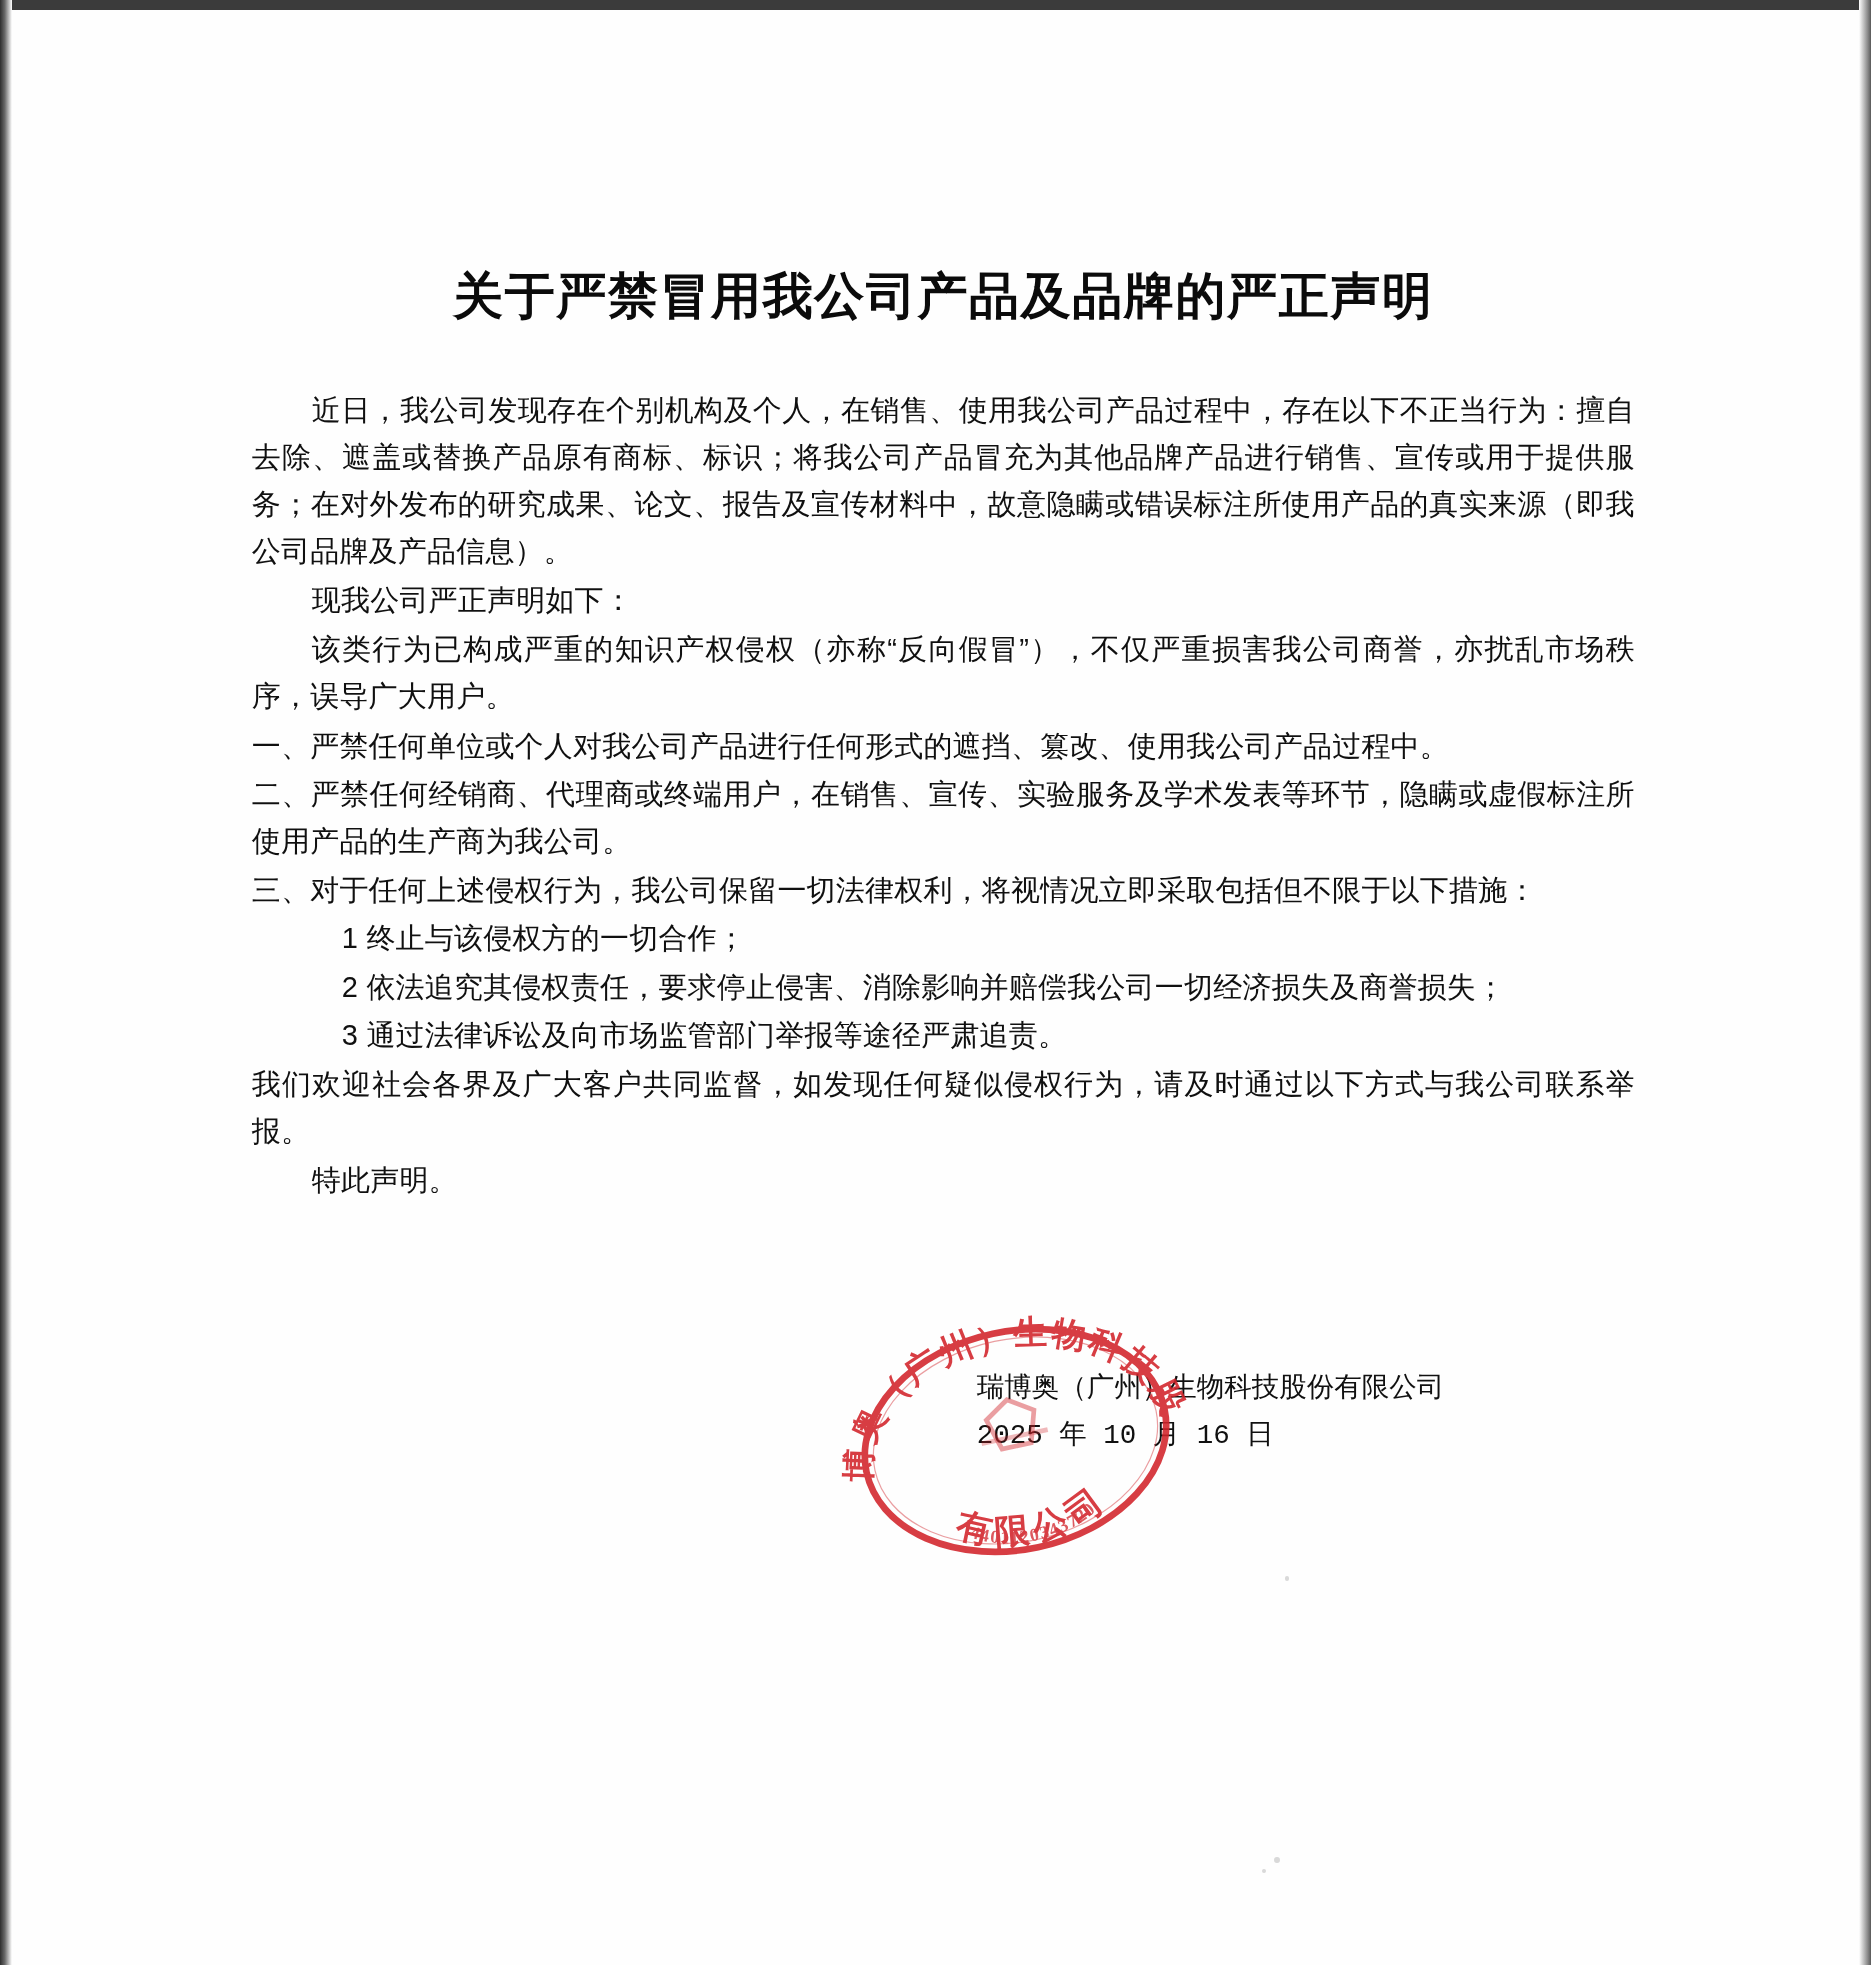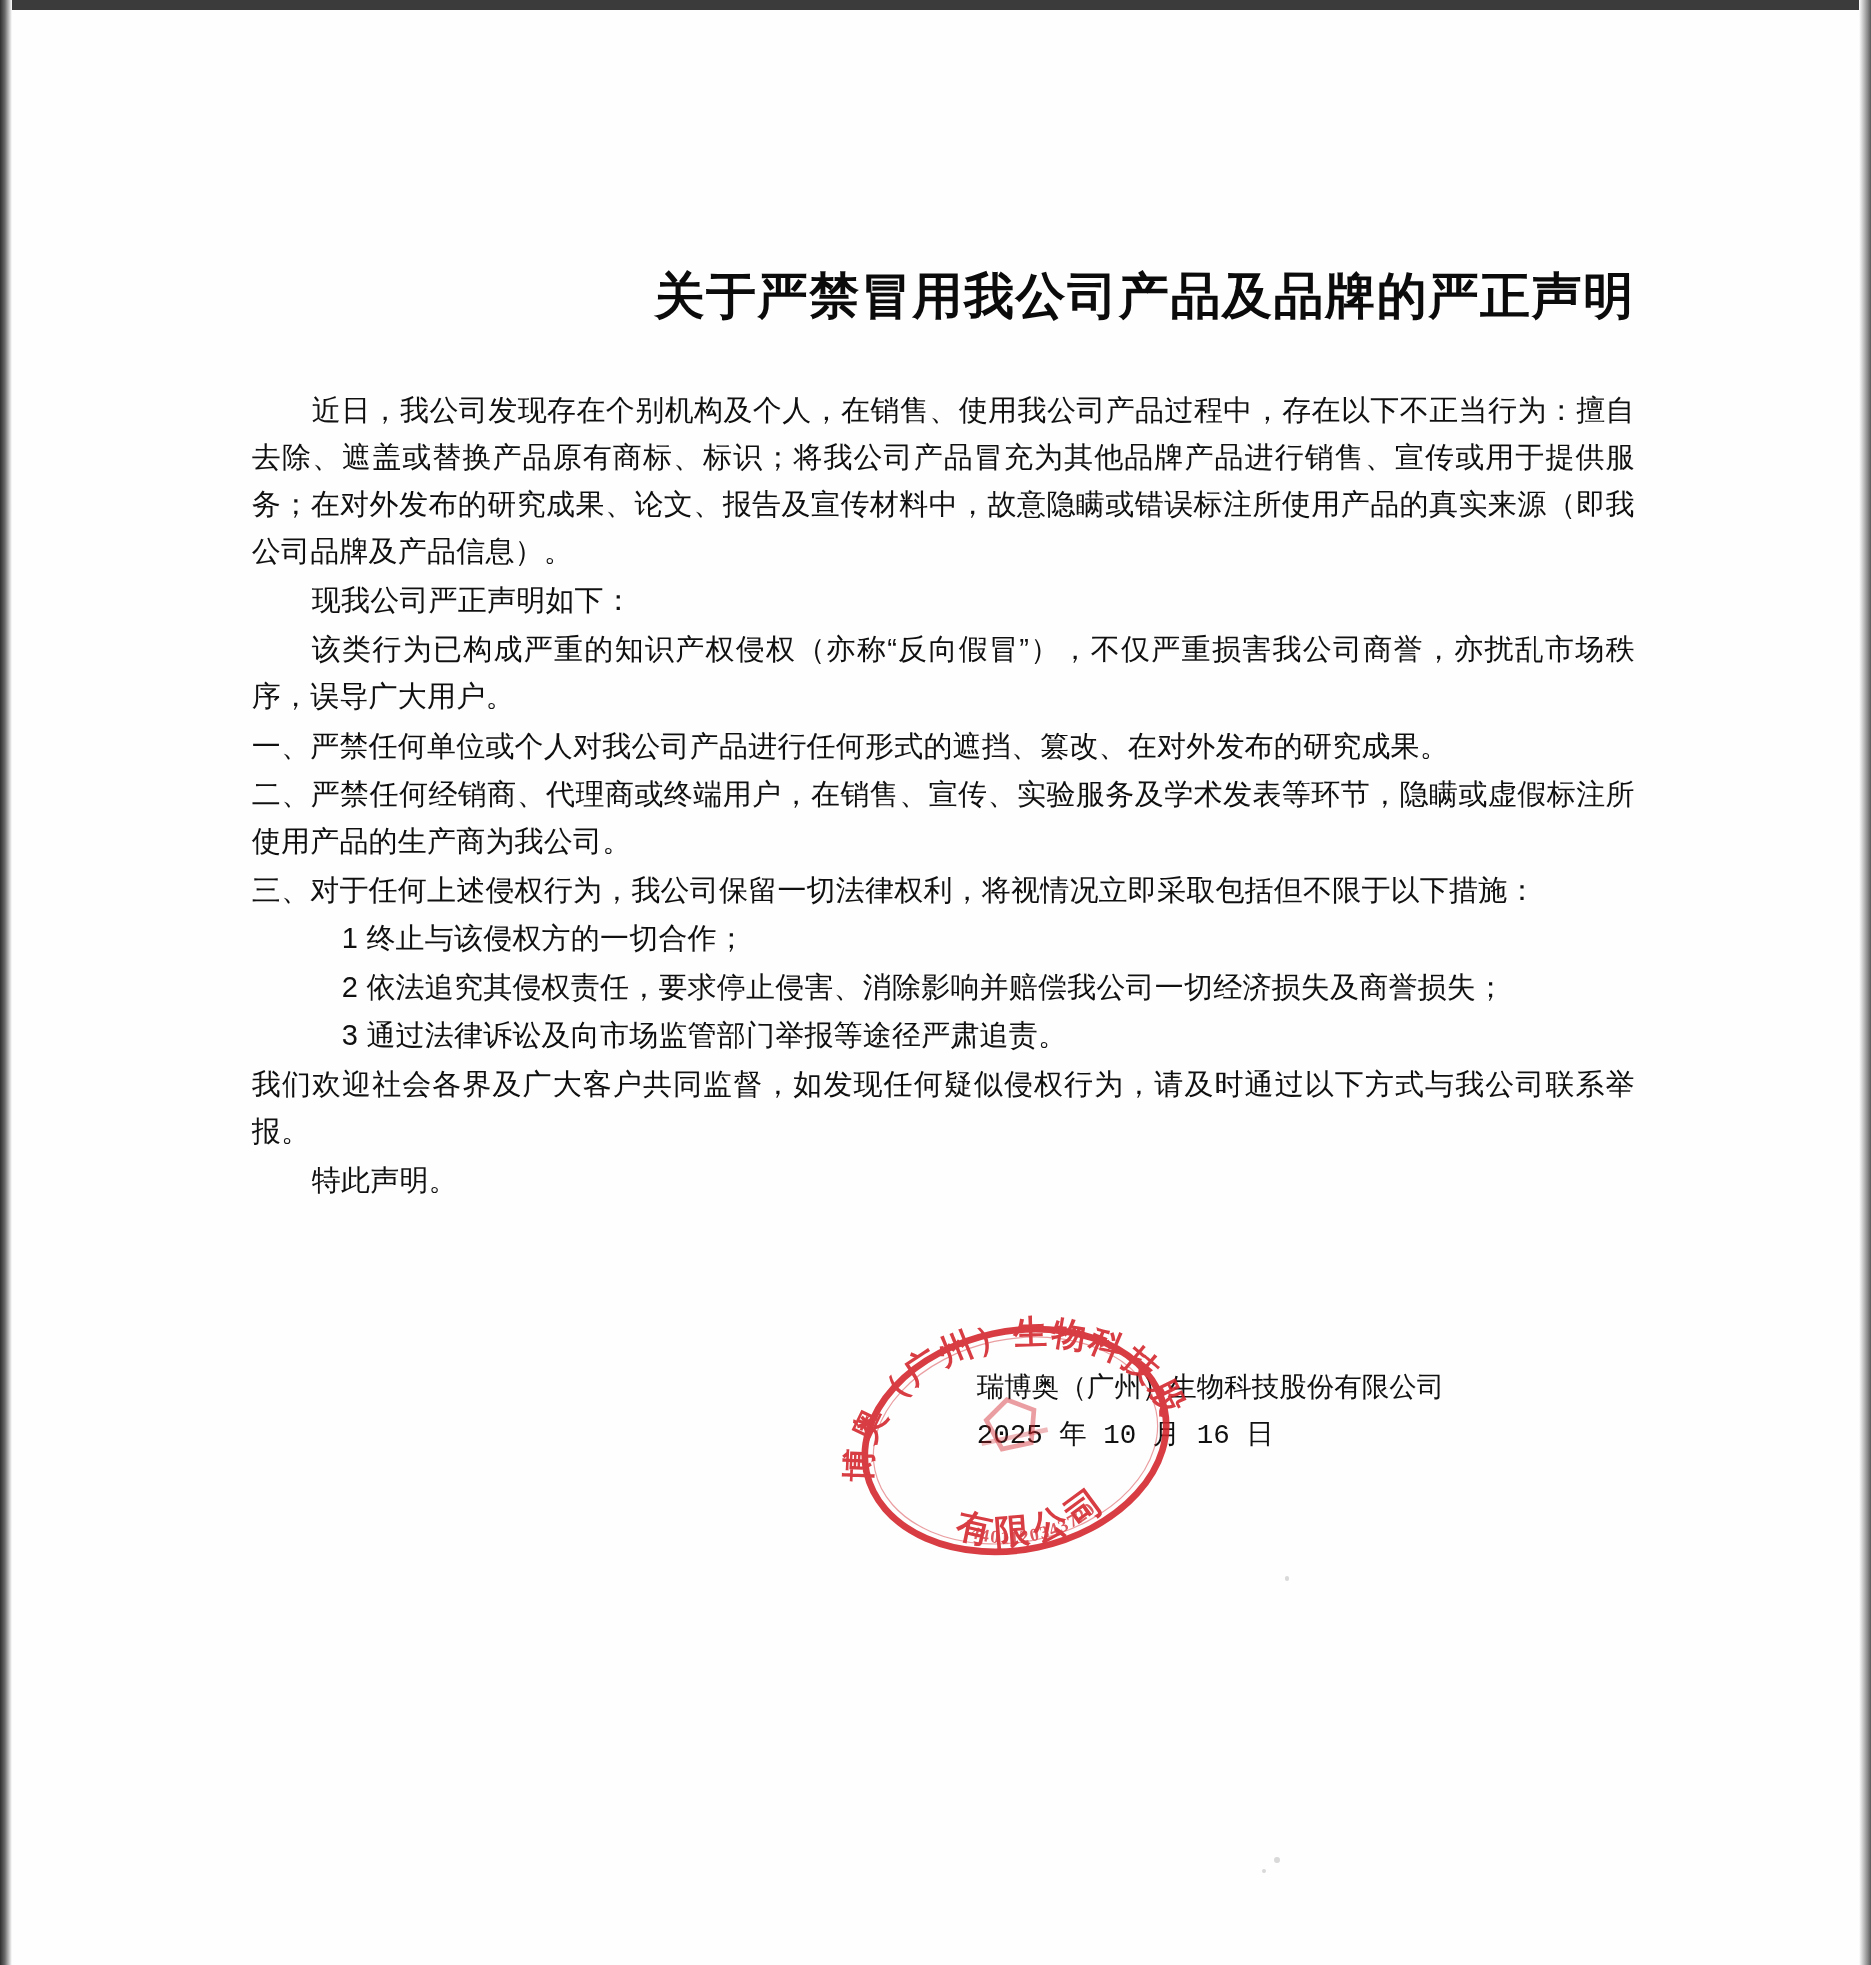--- a/index.html
+++ b/index.html
@@ -47,21 +47,21 @@
   .doc {
     position: absolute;
     left: 240px;
     top: 255px;
     width: 1383px;
   }
   .title {
     font-size: 50px;
     font-weight: 700;
     letter-spacing: 1.6px;
-    text-align: right;
+    text-align: center;
     color: #0b0b0b;
     line-height: 1.25;
     margin-bottom: 59px;
   }
   .body-text {
     font-size: 29px;
     line-height: 1.62;
     color: #101010;
     text-align: justify;
     letter-spacing: 0.2px;
@@ -126,21 +126,21 @@
 
     <div class="doc">
 
       <div class="title">关于严禁冒用我公司产品及品牌的严正声明</div>
 
       <div class="body-text">
         <p class="para">近日，我公司发现存在个别机构及个人，在销售、使用我公司产品过程中，存在以下不正当行为：擅自去除、遮盖或替换产品原有商标、标识；将我公司产品冒充为其他品牌产品进行销售、宣传或用于提供服务；在对外发布的研究成果、论文、报告及宣传材料中，故意隐瞒或错误标注所使用产品的真实来源（即我公司品牌及产品信息）。</p>
         <p class="para">现我公司严正声明如下：</p>
         <p class="para">该类行为已构成严重的知识产权侵权（亦称“反向假冒”），不仅严重损害我公司商誉，亦扰乱市场秩序，误导广大用户。</p>
 
-        <p class="clause">一、严禁任何单位或个人对我公司产品进行任何形式的遮挡、篡改、在对外发布的研究成果。</p>
+        <p class="clause">一、严禁任何单位或个人对我公司产品进行任何形式的遮挡、篡改、使用我公司产品过程中。</p>
         <p class="clause">二、严禁任何经销商、代理商或终端用户，在销售、宣传、实验服务及学术发表等环节，隐瞒或虚假标注所使用产品的生产商为我公司。</p>
         <p class="clause">三、对于任何上述侵权行为，我公司保留一切法律权利，将视情况立即采取包括但不限于以下措施：</p>
 
         <p class="subitem">1 终止与该侵权方的一切合作；</p>
         <p class="subitem">2 依法追究其侵权责任，要求停止侵害、消除影响并赔偿我公司一切经济损失及商誉损失；</p>
         <p class="subitem">3 通过法律诉讼及向市场监管部门举报等途径严肃追责。</p>
 
         <p class="para noindent">我们欢迎社会各界及广大客户共同监督，如发现任何疑似侵权行为，请及时通过以下方式与我公司联系举报。</p>
         <p class="para">特此声明。</p>
       </div>

